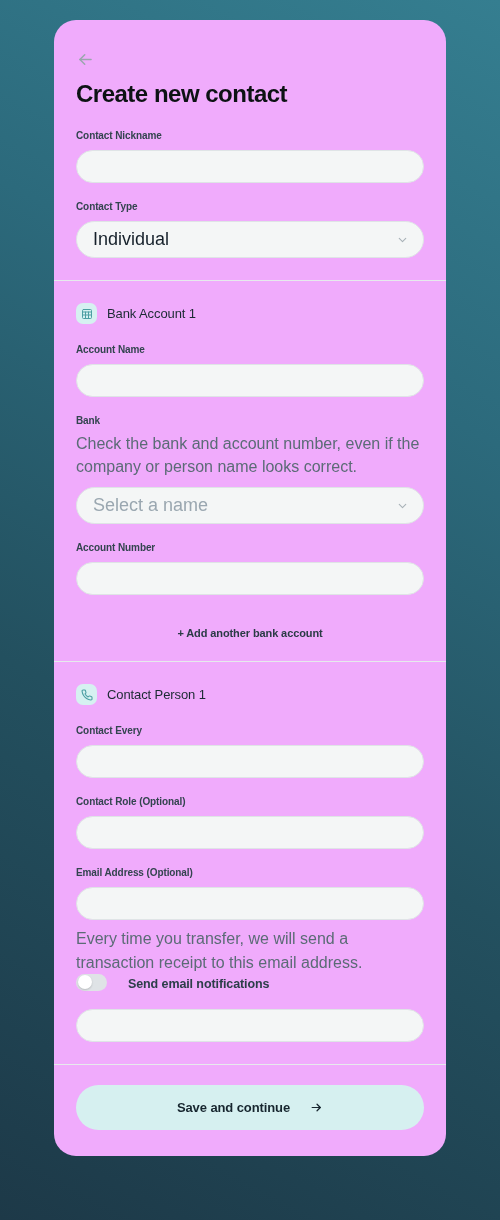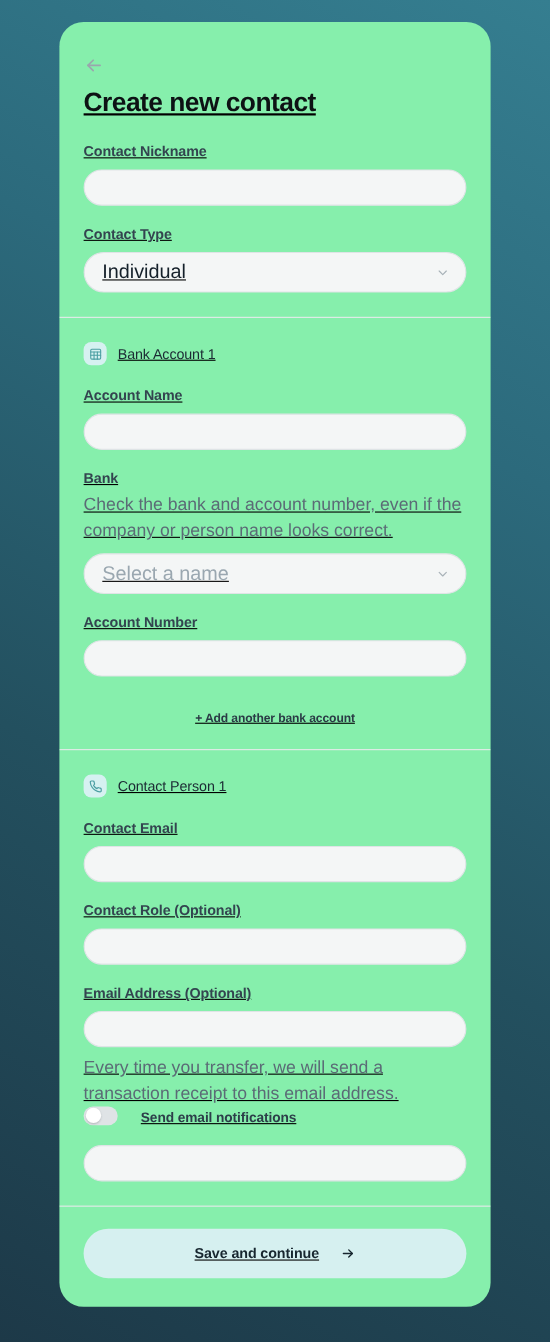--- a/index.html
+++ b/index.html
@@ -14,26 +14,25 @@
     font-family: "Liberation Sans", sans-serif;
     background: linear-gradient(28deg, #1d3948 0%, #23505f 38%, #2c6a7c 70%, #357e90 100%);
     display: flex;
     align-items: flex-start;
     justify-content: center;
     padding: 20px 0;
   }
 
   .card {
     width: 392px;
-    background: #86efac;
+    background: #f0abfc;
     border-radius: 22px;
     overflow: hidden;
     display: flex;
     flex-direction: column;
-    text-decoration: underline;
   }
 
   
   .section {
     padding: 0 22px;
   }
   .section.top { padding-top: 26px; padding-bottom: 22px; }
   .section.bank { padding-top: 22px; padding-bottom: 12px; }
   .section.person { padding-top: 22px; padding-bottom: 22px; }
   .section.footer { padding-top: 20px; padding-bottom: 26px; }
@@ -62,21 +61,21 @@
     color: #0d1214;
     letter-spacing: -0.5px;
     margin-bottom: 22px;
   }
 
   
   .field { margin-bottom: 18px; }
   .field:last-child { margin-bottom: 0; }
 
   .field-label {
-    font-size: 13px;
+    font-size: 10px;
     font-weight: 700;
     color: #33444f;
     margin-bottom: 9px;
     letter-spacing: -0.1px;
   }
 
   .field-help {
     font-size: 16px;
     color: #5b6b76;
     line-height: 1.45;
@@ -307,21 +306,21 @@
     <div class="sec-head">
       <span class="sec-icon">
         <svg width="12" height="12" viewBox="0 0 24 24" fill="none" stroke="currentColor" stroke-width="2.2" stroke-linecap="round" stroke-linejoin="round">
           <path d="M22 16.92v3a2 2 0 0 1-2.18 2 19.79 19.79 0 0 1-8.63-3.07 19.5 19.5 0 0 1-6-6 19.79 19.79 0 0 1-3.07-8.67A2 2 0 0 1 4.11 2h3a2 2 0 0 1 2 1.72 12.84 12.84 0 0 0 .7 2.81 2 2 0 0 1-.45 2.11L8.09 9.91a16 16 0 0 0 6 6l1.27-1.27a2 2 0 0 1 2.11-.45 12.84 12.84 0 0 0 2.81.7A2 2 0 0 1 22 16.92z"></path>
         </svg>
       </span>
       <span class="sec-title">Contact Person 1</span>
     </div>
 
     <div class="field">
-      <div class="field-label">Contact Email</div>
+      <div class="field-label">Contact Every</div>
       <input class="input" type="text" placeholder="" style="">
     </div>
 
     <div class="field">
       <div class="field-label">Contact Role (Optional)</div>
       <input class="input" type="text" placeholder="" style="">
     </div>
 
     <div class="field" style="margin-bottom:0;">
       <div class="field-label">Email Address (Optional)</div>

